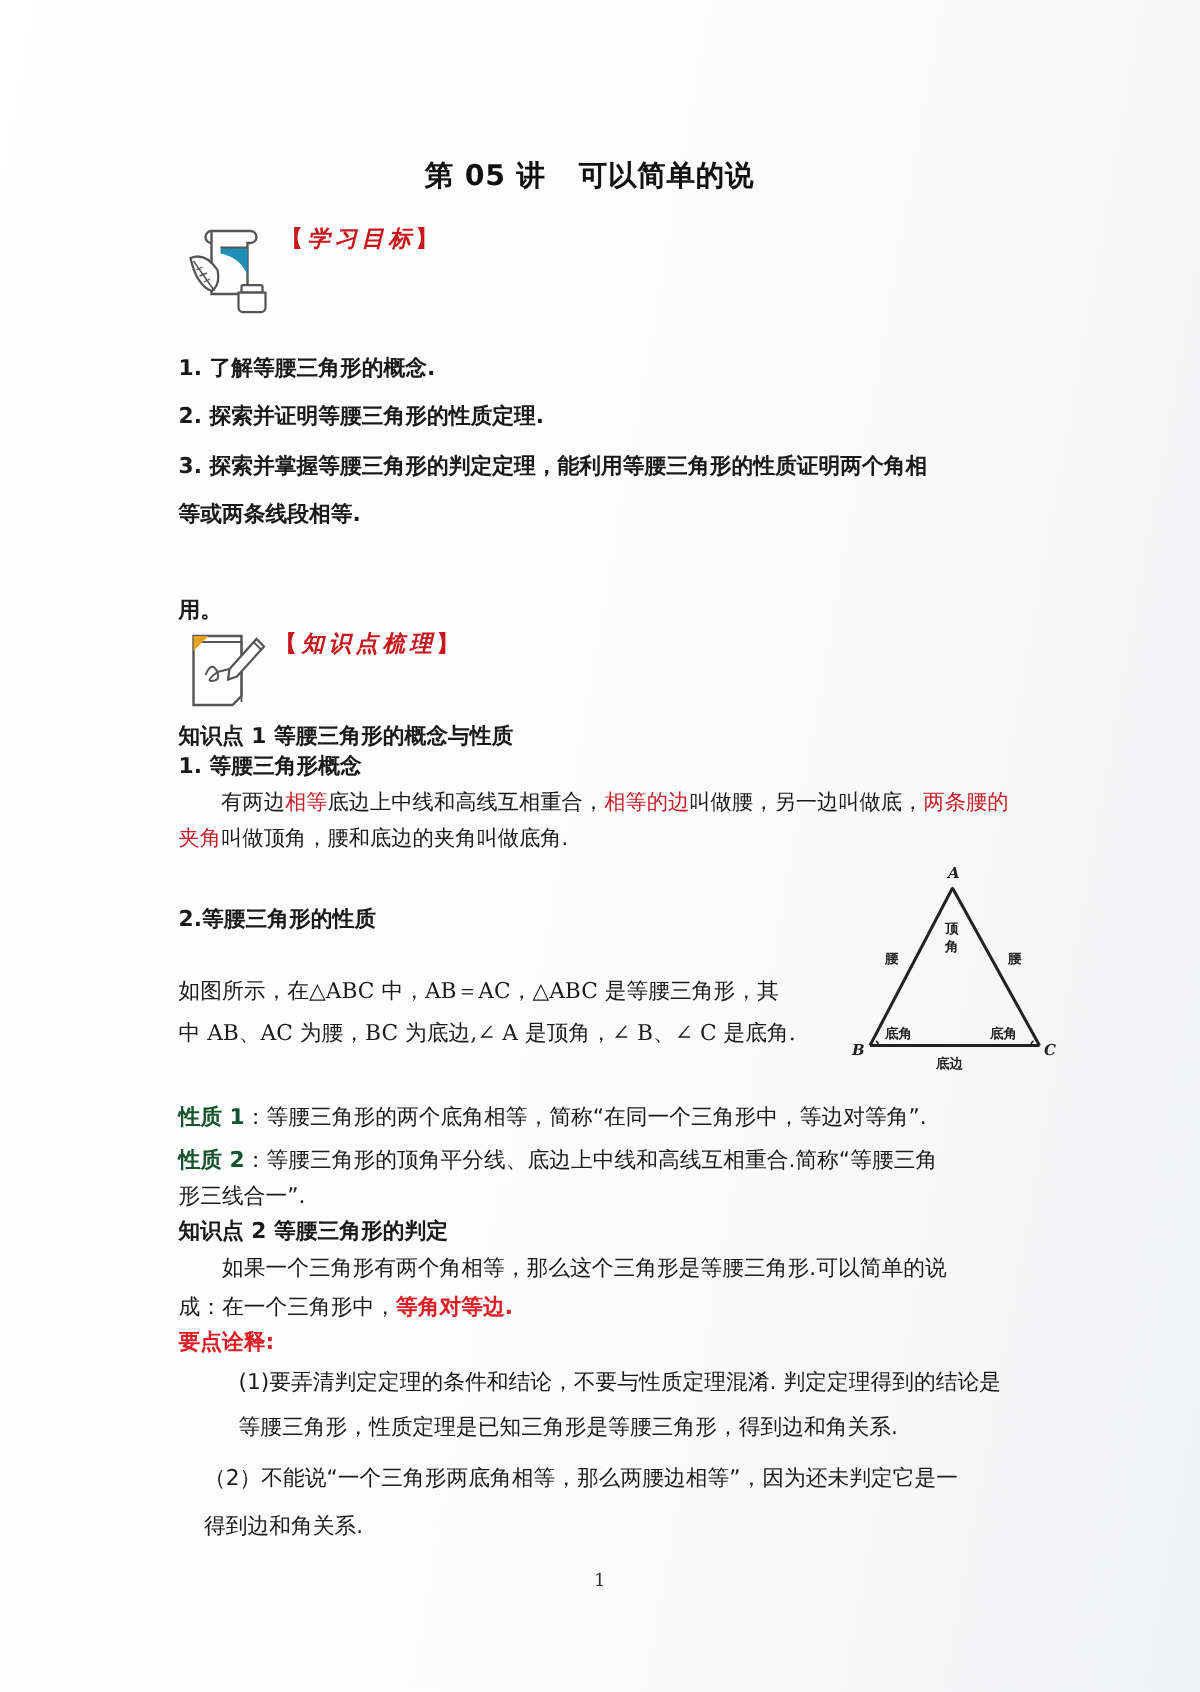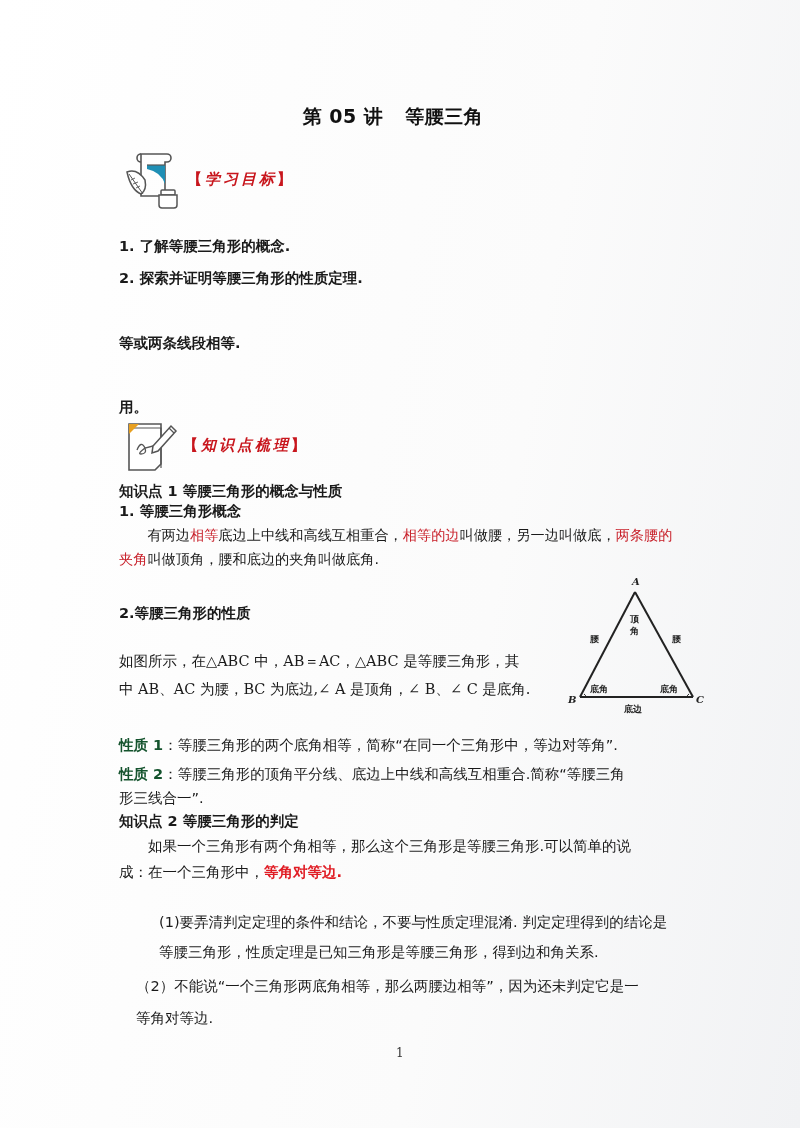--- a/index.html
+++ b/index.html
@@ -31,21 +31,21 @@
       font-weight: bold;
       font-size: 19px;
       letter-spacing: 0.5px;
       color: #111;
     }
     .title .gap { display: inline-block; width: 22px; }
 
     .banner {
       position: absolute;
       display: flex;
-      align-items: center;
+      align-items: flex-start;
     }
     .banner .label {
       font-family: "DejaVu Serif", "Liberation Serif", serif;
       font-weight: bold;
       font-style: italic;
       color: #c8161d;
       font-size: 15px;
       letter-spacing: 3px;
       margin-left: 2px;
       margin-bottom: 2px;
@@ -84,21 +84,21 @@
       font-size: 12px;
       color: #333;
     }
   </style>
 </head>
 <body>
 
 <div class="page">
 
   <div class="title">
-    <span>第 05 讲</span><span class="gap"></span><span>等腰三角</span>
+    <span>第 05 讲</span><span class="gap"></span><span>可以简单的说</span>
   </div>
 
   <div class="banner" style="left:123px; top:150px;">
     <svg width="62" height="60" viewBox="0 0 62 60">
 
       <path d="M18 4 h26 a4 4 0 0 1 0 8 h-2 v34 h-24 v-42 z" fill="none" stroke="#555" stroke-width="1.6"></path>
       <path d="M18 4 a4 4 0 0 0 0 8" fill="none" stroke="#555" stroke-width="1.6"></path>
       <path d="M24 15 L42 15 L42 34 Q38 22 24 19 Z" fill="#1f8fb5"></path>
       <path d="M24 15 L42 15" stroke="#555" stroke-width="1.2"></path>
 
@@ -107,20 +107,21 @@
       <path d="M8 30 l4 -2 M10 34 l5 -2 M13 38 l4 -2" stroke="#555" stroke-width="0.9"></path>
 
       <rect x="38" y="40" width="14" height="5" rx="1" fill="#fff" stroke="#555" stroke-width="1.5"></rect>
       <path d="M36 45 h18 v10 a3 3 0 0 1 -3 3 h-12 a3 3 0 0 1 -3 -3 z" fill="#fff" stroke="#555" stroke-width="1.5"></path>
     </svg>
     <span class="label"><span class="br">【</span><span>学习目标</span><span class="br">】</span></span>
   </div>
 
   <div class="obj-line" style="top:236px;">1. 了解等腰三角形的概念.</div>
   <div class="obj-line" style="top:268px;">2. 探索并证明等腰三角形的性质定理.</div>
+  <div class="obj-line" style="top:301px;">3. 探索并掌握等腰三角形的判定定理，能利用等腰三角形的性质证明两个角相</div>
   <div class="obj-line" style="top:333px;">等或两条线段相等.</div>
   <div class="obj-line" style="top:397px;">用。</div>
 
   <div class="banner" style="left:125px; top:420px;">
     <svg width="56" height="52" viewBox="0 0 56 52">
       <path d="M4 4 h32 v40 l-6 6 h-26 z" fill="#fff" stroke="#555" stroke-width="1.6"></path>
       <path d="M8 8 h28 v40" fill="none" stroke="#555" stroke-width="1.2"></path>
       <path d="M4 4 h10 l-10 10 z" fill="#e8a020"></path>
       <path d="M12 30 q4 -10 8 -2 q2 6 -4 6 q-4 0 4 -6 l8 -2" fill="none" stroke="#555" stroke-width="1.3"></path>
       <path d="M28 26 L46 6 L51 11 L33 31 L27 33 Z" fill="#fff" stroke="#555" stroke-width="1.5"></path>
@@ -161,23 +162,24 @@
   </svg>
 
   <div class="text" style="top:735px; width:575px;"><span class="blue">性质 1</span><span class="sans">：等腰三角形的两个底角相等，简称“在同一个三角形中，等边对等角”.</span></div>
   <div class="text" style="top:762px; width:575px; line-height:24px;"><span class="blue">性质 2</span><span class="sans">：等腰三角形的顶角平分线、底边上中线和高线互相重合.简称“等腰三角</span><br><span class="sans">形三线合一”.</span></div>
 
   <div class="text bold" style="top:811px;">知识点 2  等腰三角形的判定</div>
   <div class="text sans" style="top:833px; width:575px; line-height:26px;">
     <div class="indent">如果一个三角形有两个角相等，那么这个三角形是等腰三角形.可以简单的说</div>
     <div><span>成：在一个三角形中，</span><span class="redbold">等角对等边</span><span class="redbold">.</span></div>
   </div>
+  <div class="text redbold" style="top:885px;">要点诠释:</div>
   <div class="text sans" style="top:907px; width:575px; line-height:30px;margin-left:40px;">
     <div>(1)要弄清判定定理的条件和结论，不要与性质定理混淆. 判定定理得到的结论是</div>
     <div>等腰三角形，性质定理是已知三角形是等腰三角形，得到边和角关系.</div>
   </div>
   <div class="text sans" style="top:970px; width:575px; line-height:32px;margin-left:17px;">
     <div>（2）不能说“一个三角形两底角相等，那么两腰边相等”，因为还未判定它是一</div>
-    <div>等角对等边.</div>
+    <div>得到边和角关系.</div>
   </div>
 
   <div class="pagenum">1</div>
 </div>
 
 </body></html>

